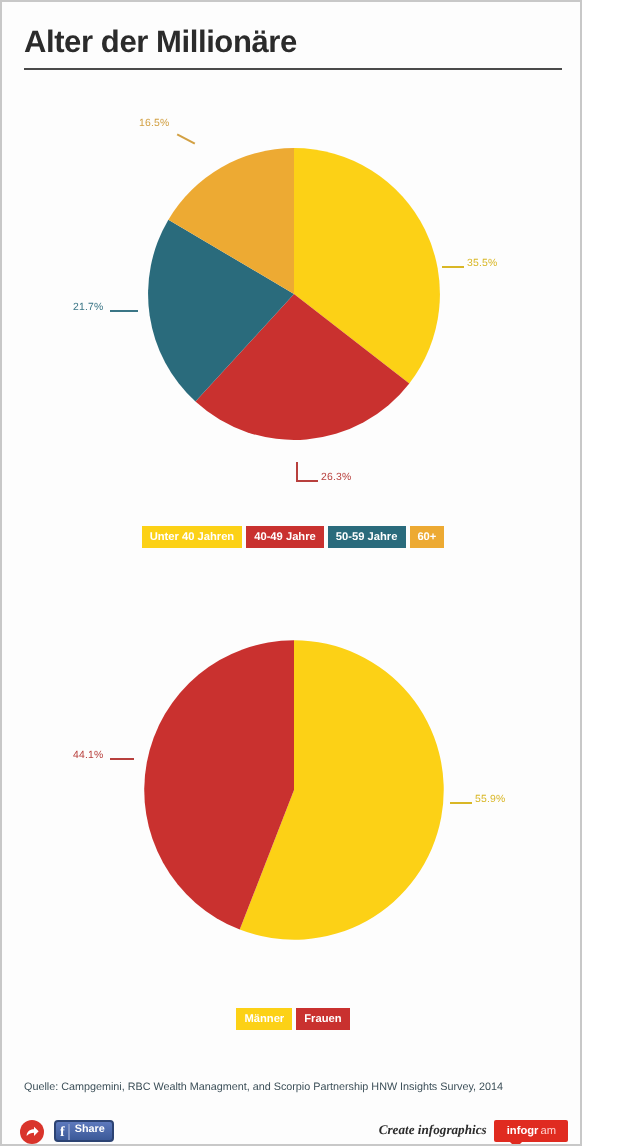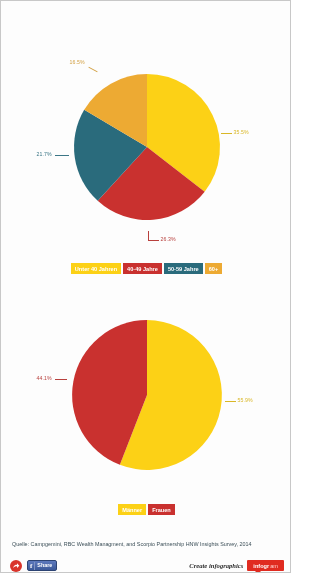--- a/index.html
+++ b/index.html
@@ -141,20 +141,24 @@
     border-top: 3px solid #e02b20;
   }
   .brand-a { color: #ffffff; font-size: 5.6px; font-weight: bold; line-height: 6px; }
   .brand-b { color: #ffd2cf; font-size: 5.6px; line-height: 6px; }
 </style>
 </head>
 <body>
 
 <div id="page">
 
+  <div class="header">
+    <div class="title">Alter der Millionäre</div>
+    <div class="title-rule"></div>
+  </div>
 
   <div class="chart-block" id="chart1">
     <div class="pie-wrap" id="pie1">
       <svg viewBox="0 0 100 100">
 
         <path fill="#fcd116" d="M 50 50 L 50.00 2.00 A 48 48 0 0 1 87.93 79.42 Z"></path>
 
         <path fill="#c9312f" d="M 50 50 L 87.93 79.42 A 48 48 0 0 1 17.58 85.40 Z"></path>
 
         <path fill="#2a6b7c" d="M 50 50 L 17.58 85.40 A 48 48 0 0 1 8.68 25.57 Z"></path>

